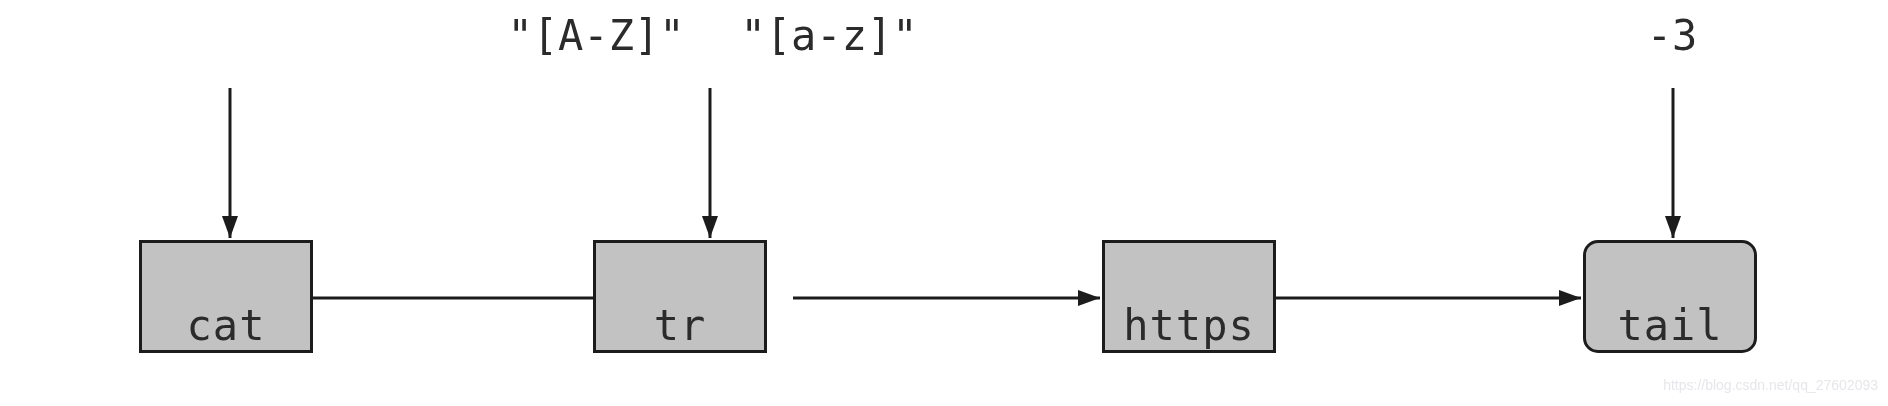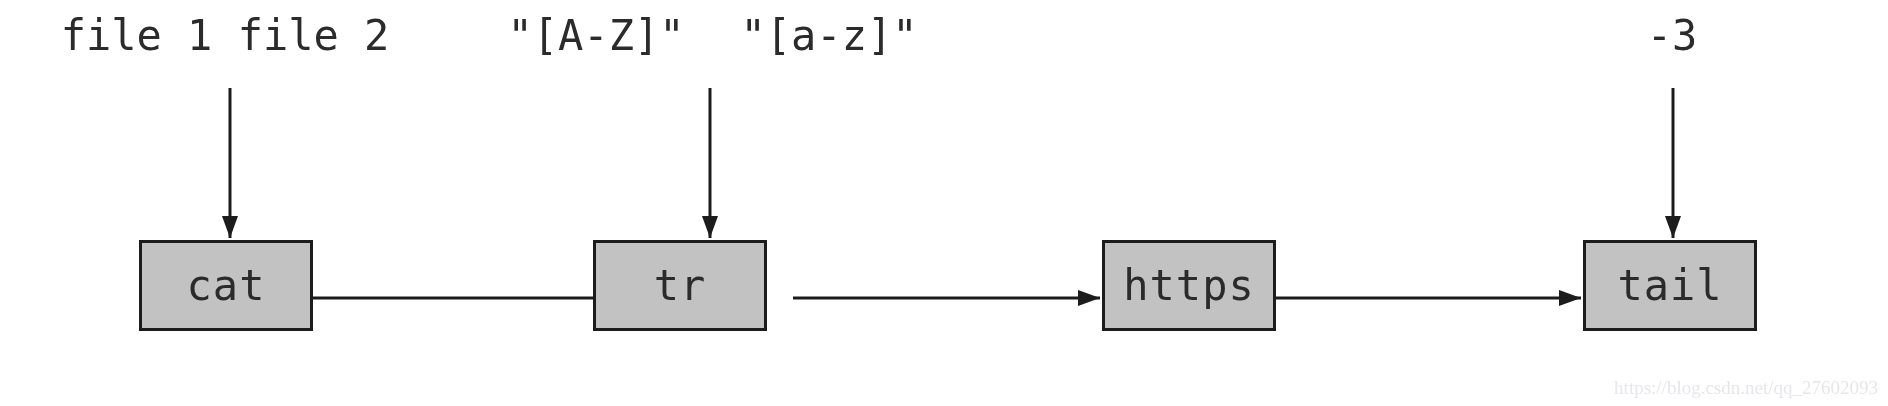--- a/index.html
+++ b/index.html
@@ -31,46 +31,46 @@
     transform: translateX(-50%);
     font-size: 42px;
     line-height: 44px;
     white-space: pre;
     color: var(--text);
   }
   .node {
     position: absolute;
     top: 240px;
     width: 174px;
-    height: 91px;
+    height: 113px;
     background: var(--box-fill);
     border: 3px solid var(--box-border);
     display: flex;
-    align-items: center;
+    align-items: flex-end;
     justify-content: center;
   }
   .node span {
     font-size: 42px;
     color: var(--text);
     letter-spacing: 1px;
   }
   .node-cat  { left: 139px; }
   .node-tr   { left: 593px; }
   .node-sort { left: 1102px; }
-  .node-tail { left: 1583px; }
+  .node-tail { left: 1583px; border-radius: 15px; }
   .arg-files { left: 225px; }
   .arg-upper { left: 596px; }
   .arg-lower { left: 829px; }
   .arg-minus3 { left: 1672px; }
   .watermark {
     position: absolute;
     top: 377px;
     right: 10px;
-    font-family: Liberation Serif, serif;
-    font-size: 19px;
+    font-family: Liberation Sans, sans-serif;
+    font-size: 14px;
     color: var(--watermark);
   }
 </style>
 </head>
 <body>
 
 <div class="stage">
 
   <svg class="arrows" viewBox="0 0 1888 406" aria-hidden="true">
     <defs>
@@ -81,21 +81,20 @@
 
     <line x1="230" y1="88" x2="230" y2="238" stroke="#1c1c1c" stroke-width="3" marker-end="url(#ah)"></line>
     <line x1="710" y1="88" x2="710" y2="238" stroke="#1c1c1c" stroke-width="3" marker-end="url(#ah)"></line>
     <line x1="1673" y1="88" x2="1673" y2="238" stroke="#1c1c1c" stroke-width="3" marker-end="url(#ah)"></line>
 
     <line x1="313" y1="298" x2="617" y2="298" stroke="#1c1c1c" stroke-width="3" marker-end="url(#ah)"></line>
     <line x1="793" y1="298" x2="1100" y2="298" stroke="#1c1c1c" stroke-width="3" marker-end="url(#ah)"></line>
     <line x1="1276" y1="298" x2="1581" y2="298" stroke="#1c1c1c" stroke-width="3" marker-end="url(#ah)"></line>
   </svg>
 
-  <div class="arg arg-files">file 1 file 2</div>
   <div class="arg arg-upper">"[A-Z]"</div>
   <div class="arg arg-lower">"[a-z]"</div>
   <div class="arg arg-minus3">-3</div>
 
   <div class="node node-cat">
     <span>cat</span>
   </div>
   <div class="node node-tr">
     <span>tr</span>
   </div>

